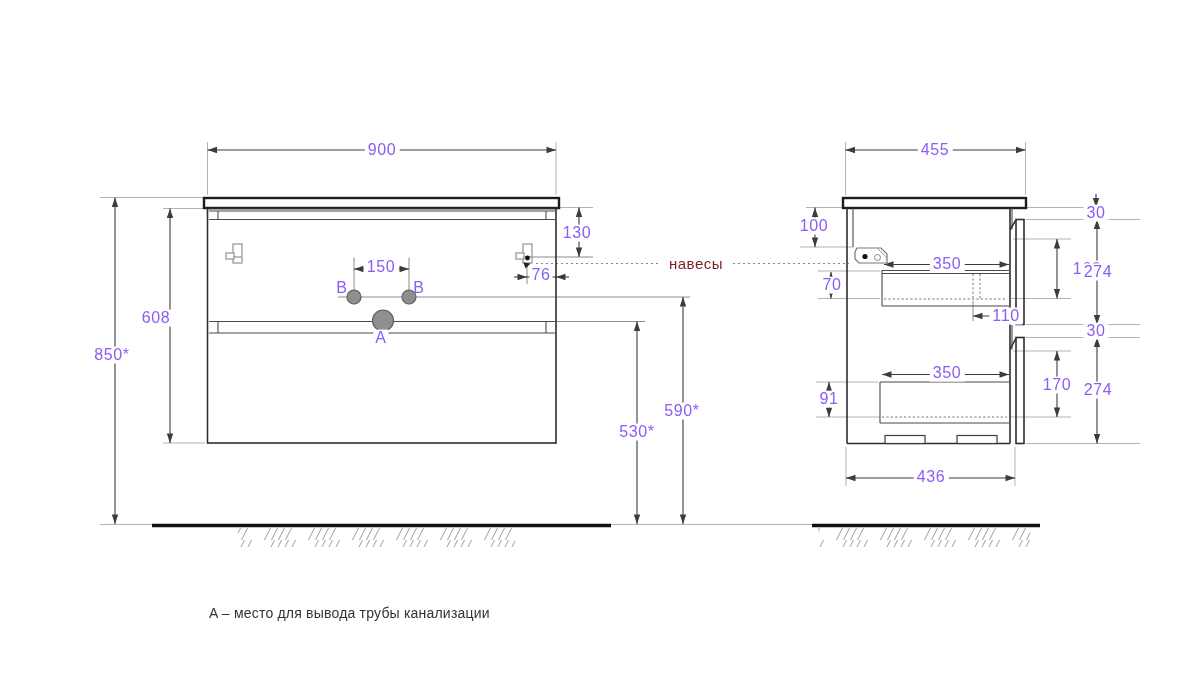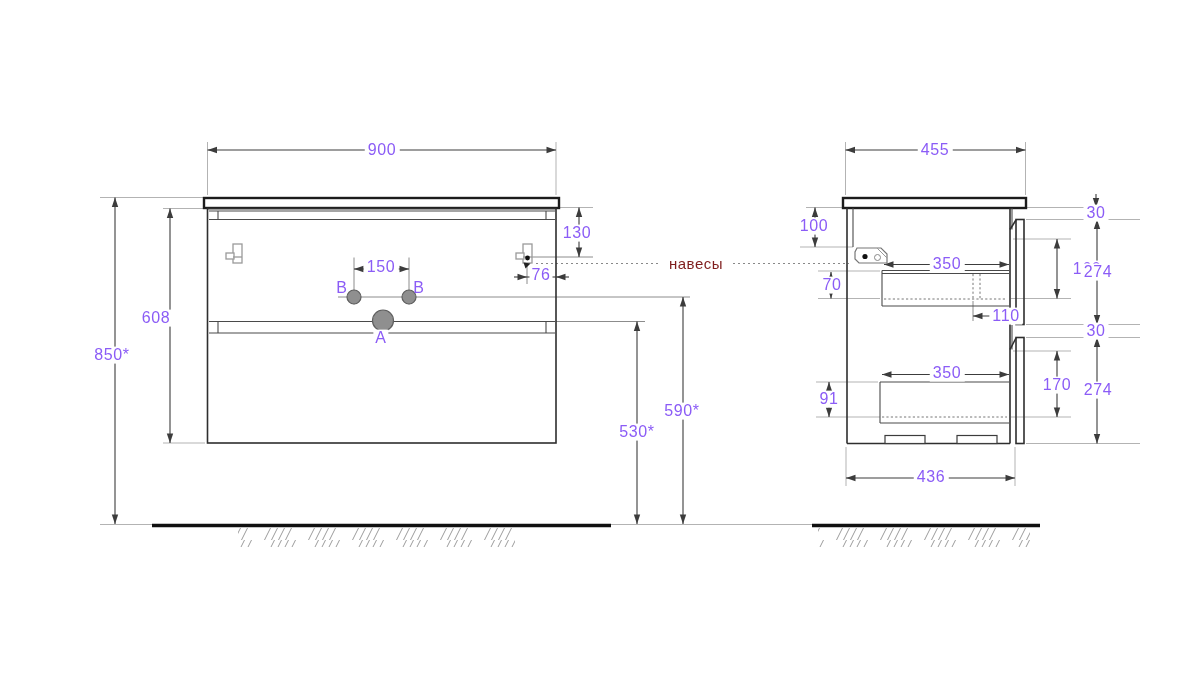--- a/index.html
+++ b/index.html
@@ -212,14 +212,15 @@
 <div class="lbl" style="left:947px;top:373px;">350</div>
 <div class="lbl" style="left:1057px;top:385px;">170</div>
 <div class="lbl" style="left:1098px;top:390px;">274</div>
 <div class="lbl" style="left:931px;top:477px;">436</div>
 
 <div class="lbl pt" style="left:342px;top:288px;">B</div>
 <div class="lbl pt" style="left:419px;top:288px;">B</div>
 <div class="lbl pt boxed" style="left:381px;top:338px;">A</div>
 <div class="callout" style="left:696px;top:263px;">навесы</div>
 
+<div class="note" style="left:209px;top:605px;">A – место для вывода трубы канализации</div>
 
 </div>
 
 </body></html>

